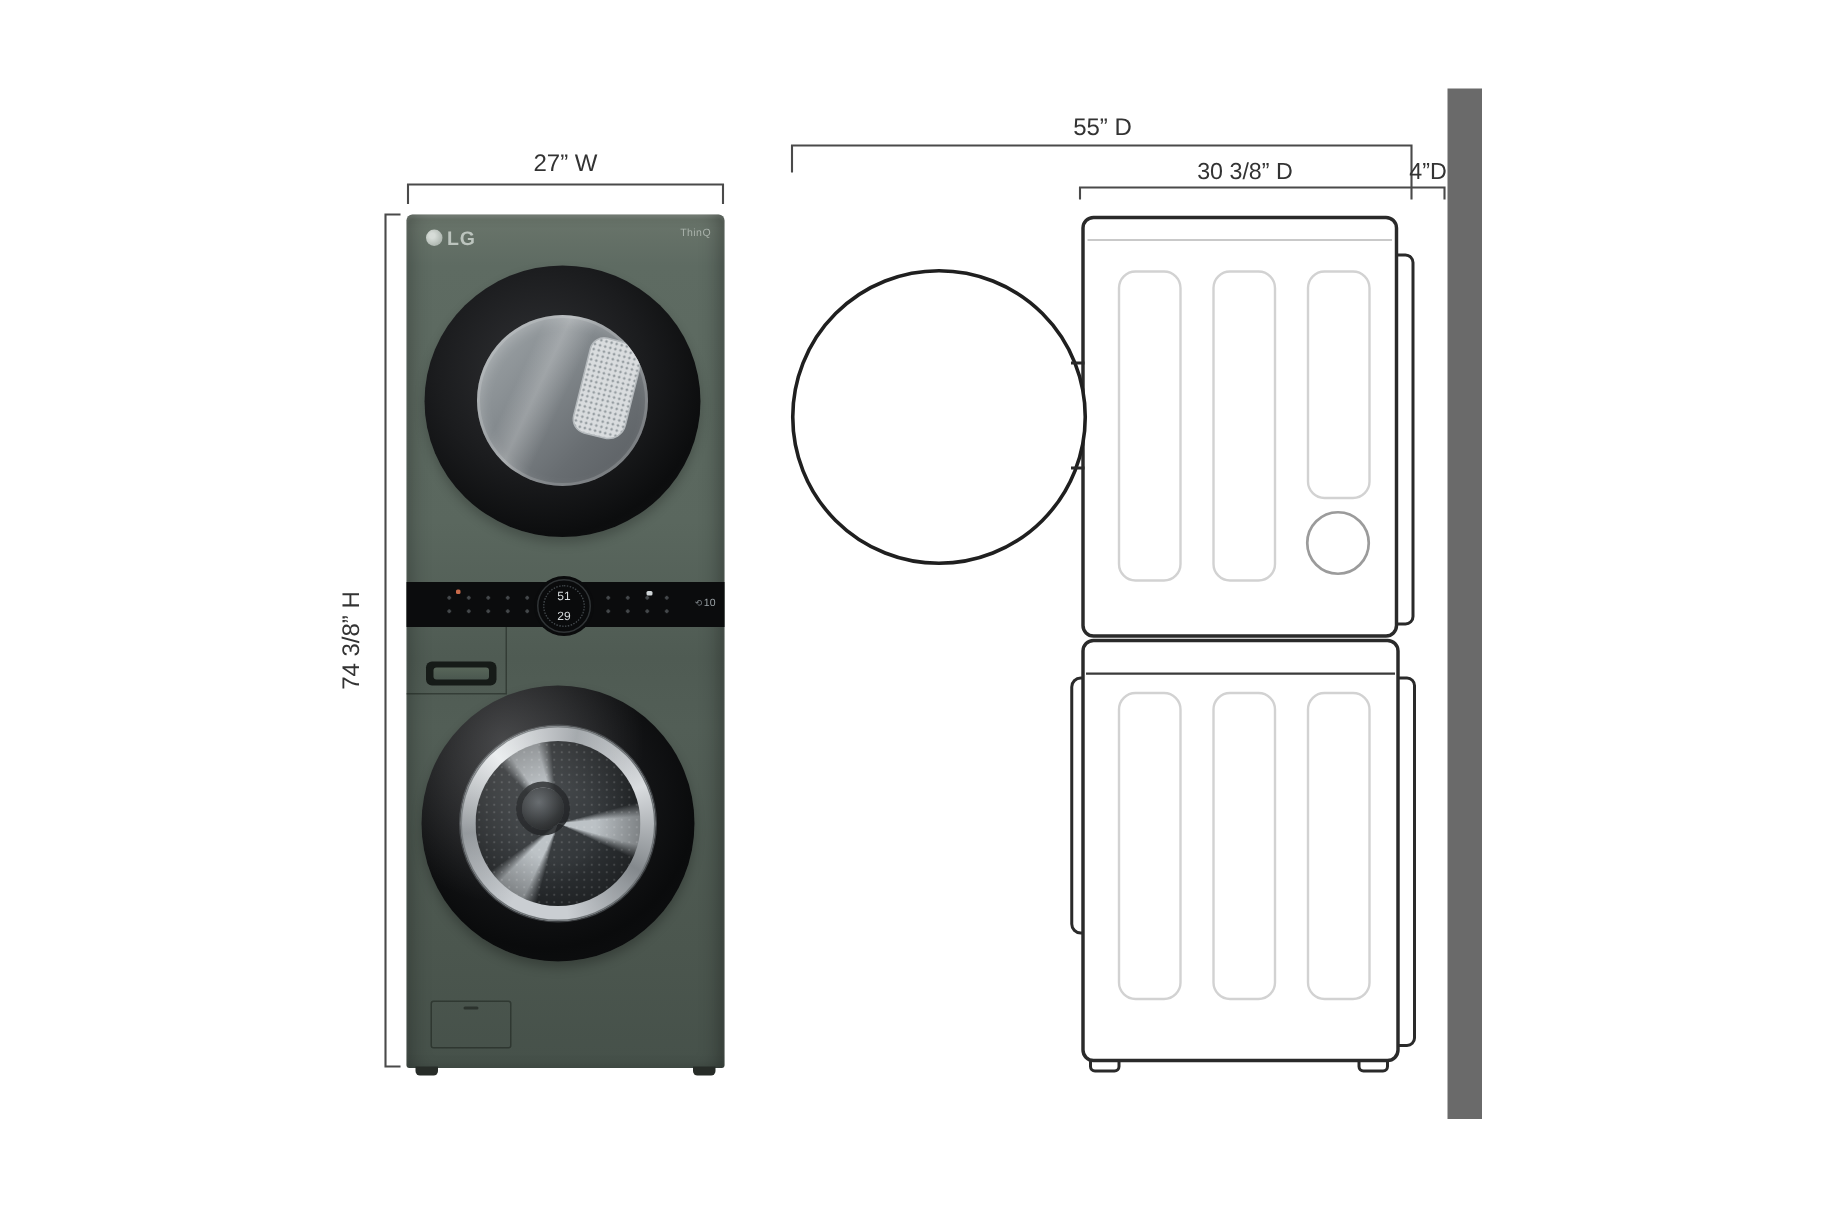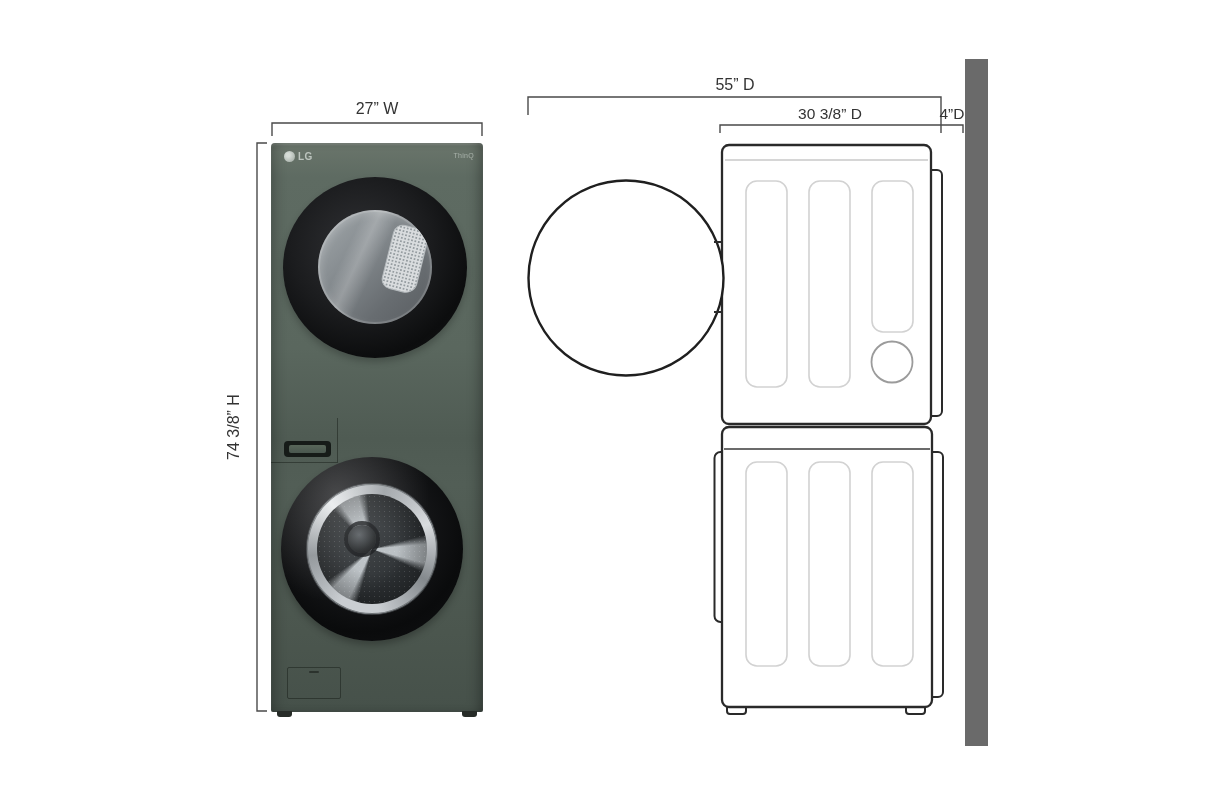--- a/index.html
+++ b/index.html
@@ -11,21 +11,21 @@
   svg.lines text { font-family:"Liberation Sans", sans-serif; fill:#333; }
 
   
   .unit {
     position:absolute; left:271px; top:143px; width:212px; height:569px;
     border-radius:4px 4px 2px 2px;
     background:linear-gradient(180deg,#6a756b 0%,#5e6b62 6%,#5a675e 36%,#4f5b53 52%,#525e56 60%,#4b564e 86%,#46514a 100%);
     box-shadow:inset -9px 0 14px -7px rgba(0,0,0,.38), inset 9px 0 14px -7px rgba(0,0,0,.3), inset 0 2px 2px rgba(255,255,255,.14);
   }
   .lg-logo { position:absolute; left:13px; top:8px; display:flex; align-items:center; gap:3px;
-    color:#bcc4be; font-size:10px; font-weight:bold; letter-spacing:.5px;text-align:center; }
+    color:#bcc4be; font-size:13px; font-weight:bold; letter-spacing:.5px;text-align:center; }
   .lg-mark { width:11px; height:11px; border-radius:50%;
     background:radial-gradient(circle at 38% 38%, #d6dcd7 0 18%, #b7bfb9 60%, #9ba49d 100%); }
   .thinq { position:absolute; right:9px; top:9px; font-size:7px; color:#a9b2ab; letter-spacing:.3px; }
 
   .dryer-door { position:absolute; left:12px; top:34px; width:184px; height:181px; border-radius:50%;
     background:radial-gradient(circle at 42% 38%, #303134 0%, #1b1c1e 45%, #0c0d0e 72%, #17181a 100%);
     box-shadow:0 4px 7px rgba(0,0,0,.22); }
   .dryer-glass { position:absolute; left:35px; top:33px; width:114px; height:114px; border-radius:50%; overflow:hidden;
     background:linear-gradient(135deg,#a3a9ac 0%,#878d91 35%,#686d71 70%,#585c60 100%);
     box-shadow:inset 0 0 0 2px rgba(255,255,255,.14), inset 2px 3px 9px rgba(255,255,255,.22); }
@@ -133,20 +133,32 @@
       <span>LG</span>
     </div>
     <div class="thinq">ThinQ</div>
 
     <div class="dryer-door">
       <div class="dryer-glass">
         <div class="lint-filter"></div>
       </div>
     </div>
 
+    <div class="control-panel">
+      <div class="icon-row left"></div>
+      <div class="icon-row right"></div>
+      <div class="led-a"></div>
+      <div class="led-b"></div>
+      <div class="dial">
+        <div class="dial-ring"></div>
+        <div class="dial-top">51</div>
+        <div class="dial-bottom">29</div>
+      </div>
+      <div class="inverter-badge">10</div>
+    </div>
 
     <div class="seam-v"></div>
     <div class="seam-h"></div>
     <div class="drawer-handle"></div>
 
     <div class="washer-door">
       <div class="chrome-ring">
         <div class="drum"></div>
         <div class="drum-cap"></div>
       </div>

